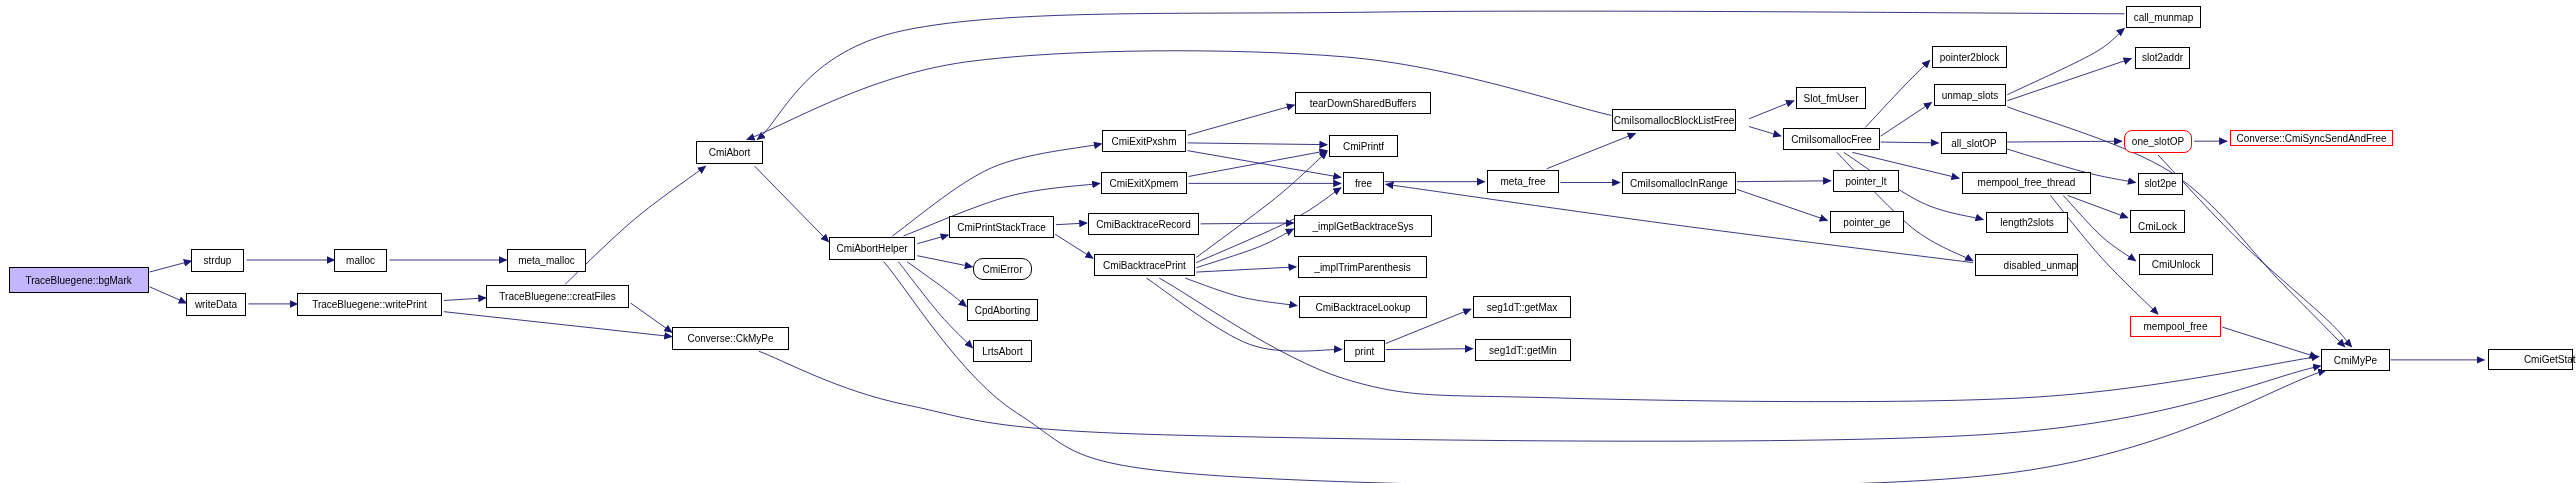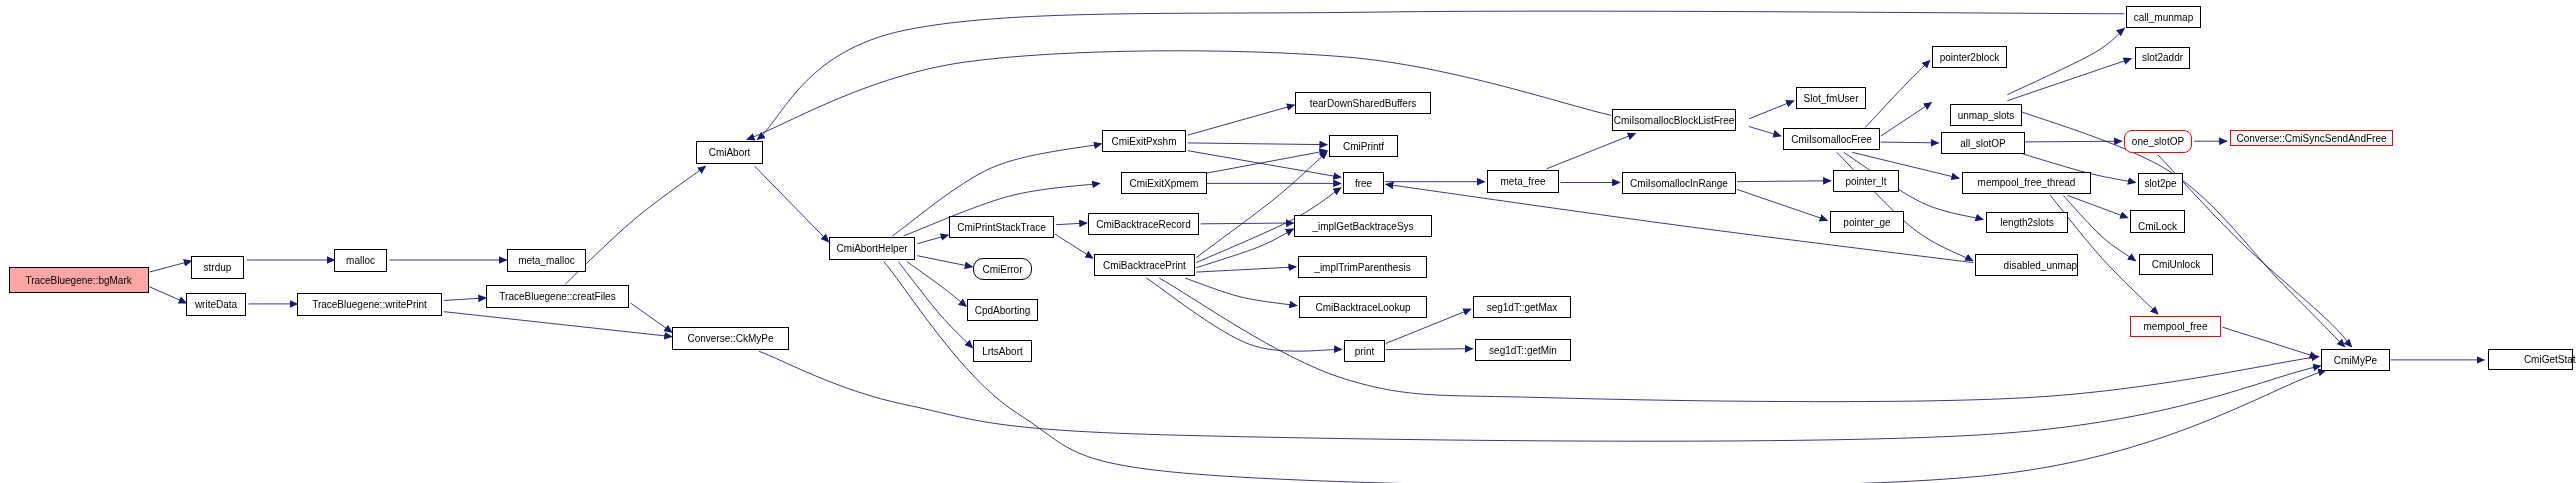--- a/index.html
+++ b/index.html
@@ -83,24 +83,24 @@
         <path d="M2505,180 C2520.8333333333335,196.66666666666666 2567.5,248.33333333333334 2600,280 C2632.5,311.6666666666667 2678.3333333333335,349.5 2700,370 C2721.6666666666665,390.5 2725,397.5 2730,403" fill="none" stroke="#191970" stroke-width="1" marker-end="url(#arrow)"></path>
         <path d="M2400,227 L2470,253" fill="none" stroke="#191970" stroke-width="1" marker-end="url(#arrow)"></path>
         <path d="M2395,227 C2402.5,235 2426,262.3333333333333 2440,275 C2454,287.6666666666667 2472.5,298.3333333333333 2479,303" fill="none" stroke="#191970" stroke-width="1" marker-end="url(#arrow)"></path>
         <path d="M2380,227 C2390,239.16666666666666 2419.1666666666665,277 2440,300 C2460.8333333333335,323 2494.1666666666665,354.1666666666667 2505,365" fill="none" stroke="#191970" stroke-width="1" marker-end="url(#arrow)"></path>
         <path d="M2580,380 L2690,415" fill="none" stroke="#191970" stroke-width="1" marker-end="url(#arrow)"></path>
         <path d="M880,408 C908.3333333333334,418.3333333333333 971.6666666666666,453.8333333333333 1050,470 C1128.3333333333333,486.1666666666667 1141.6666666666667,499.1666666666667 1350,505 C1558.3333333333333,510.8333333333333 2076,518.3333333333334 2300,505 C2524,491.6666666666667 2628.3333333333335,438.3333333333333 2694,425" fill="none" stroke="#191970" stroke-width="1" marker-end="url(#arrow)"></path>
         <path d="M2775,418 L2884,418" fill="none" stroke="#191970" stroke-width="1" marker-end="url(#arrow)"></path>
       </g>
   </svg>
   <div id="nodes">
-      <div class="node root" style="left: 8.6px; top: 267px; width: 140px; height: 26px; background: #fca5a5;">
+      <div class="node root" style="left: 8.6px; top: 267px; width: 140px; height: 26px; background: #c4b5fd;">
         <span class="lbl">TraceBluegene::bgMark</span>
       </div>
-      <div class="node" style="left: 191px; top: 256px; width: 53px; height: 23px;">
+      <div class="node" style="left: 191px; top: 249px; width: 53px; height: 23px;">
         <span class="lbl">strdup</span>
       </div>
       <div class="node" style="left: 186px; top: 293px; width: 60px; height: 23px;">
         <span class="lbl">writeData</span>
       </div>
       <div class="node" style="left: 334px; top: 249px; width: 53px; height: 23px;">
         <span class="lbl">malloc</span>
       </div>
       <div class="node" style="left: 297px; top: 293px; width: 145px; height: 23px;">
         <span class="lbl">TraceBluegene::writePrint</span>
@@ -116,21 +116,21 @@
       </div>
       <div class="node" style="left: 672px; top: 327px; width: 117px; height: 23px;">
         <span class="lbl">Converse::CkMyPe</span>
       </div>
       <div class="node" style="left: 829px; top: 237px; width: 86px; height: 23px;">
         <span class="lbl">CmiAbortHelper</span>
       </div>
       <div class="node" style="left: 1102px; top: 130px; width: 84px; height: 22.4px; text-align: center;">
         <span class="lbl">CmiExitPxshm</span>
       </div>
-      <div class="node" style="left: 1101px; top: 172px; width: 86px; height: 22.4px; margin-left: 20px;">
+      <div class="node" style="left: 1101px; top: 172px; width: 86px; height: 22.4px;">
         <span class="lbl">CmiExitXpmem</span>
       </div>
       <div class="node" style="left: 949px; top: 216px; width: 105px; height: 22.4px;">
         <span class="lbl">CmiPrintStackTrace</span>
       </div>
       <div class="node" style="left: 1088px; top: 213px; width: 111px; height: 22.4px;">
         <span class="lbl">CmiBacktraceRecord</span>
       </div>
       <div class="node" style="left: 973px; top: 258px; width: 59px; height: 22.4px; border-radius: 10px;">
         <span class="lbl">CmiError</span>
@@ -188,24 +188,24 @@
       </div>
       <div class="node" style="left: 1833px; top: 170px; width: 66px; height: 22.4px;">
         <span class="lbl">pointer_lt</span>
       </div>
       <div class="node" style="left: 1830px; top: 211px; width: 74px; height: 22.4px;">
         <span class="lbl">pointer_ge</span>
       </div>
       <div class="node" style="left: 1932px; top: 46px; width: 75px; height: 22.4px;">
         <span class="lbl">pointer2block</span>
       </div>
-      <div class="node" style="left: 1934px; top: 104px; width: 72px; height: 22.4px; margin-left: 16px;">
+      <div class="node" style="left: 1934px; top: 84px; width: 72px; height: 22.4px;">
         <span class="lbl">unmap_slots</span>
       </div>
-      <div class="node" style="left: 1941px; top: 132px; width: 84px; height: 22.4px; align-items: center;">
+      <div class="node" style="left: 1941px; top: 132px; width: 66px; height: 22.4px; align-items: center;">
         <span class="lbl">all_slotOP</span>
       </div>
       <div class="node" style="left: 1962px; top: 172px; width: 129px; height: 21.5px;">
         <span class="lbl">mempool_free_thread</span>
       </div>
       <div class="node" style="left: 1986px; top: 212px; width: 82px; height: 20.7px;">
         <span class="lbl">length2slots</span>
       </div>
       <div class="node" style="left: 1975px; top: 254px; width: 103px; height: 22.4px; justify-content: flex-end;">
         <span class="lbl">disabled_unmap</span>

